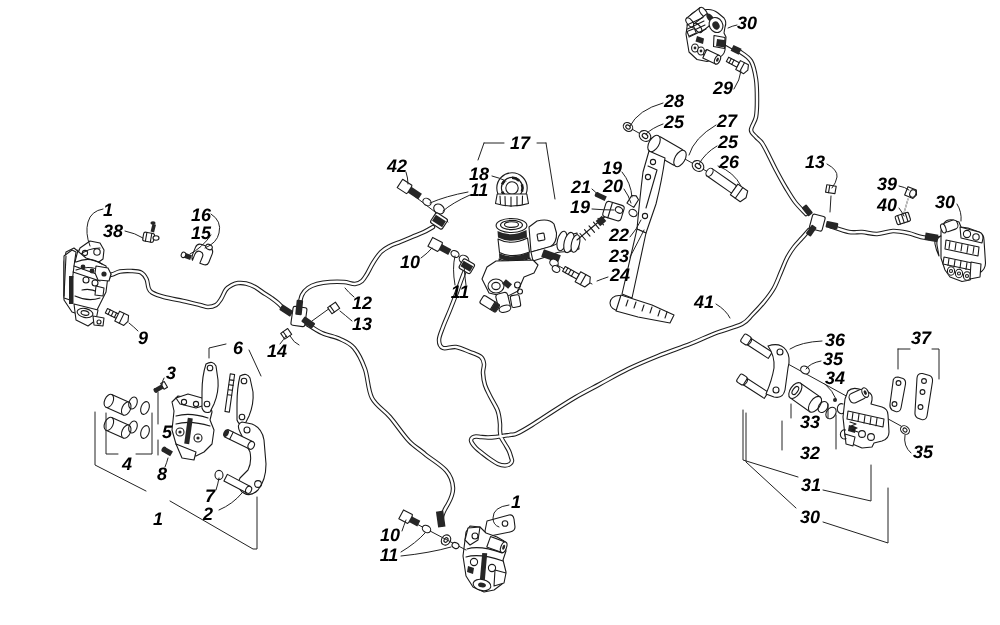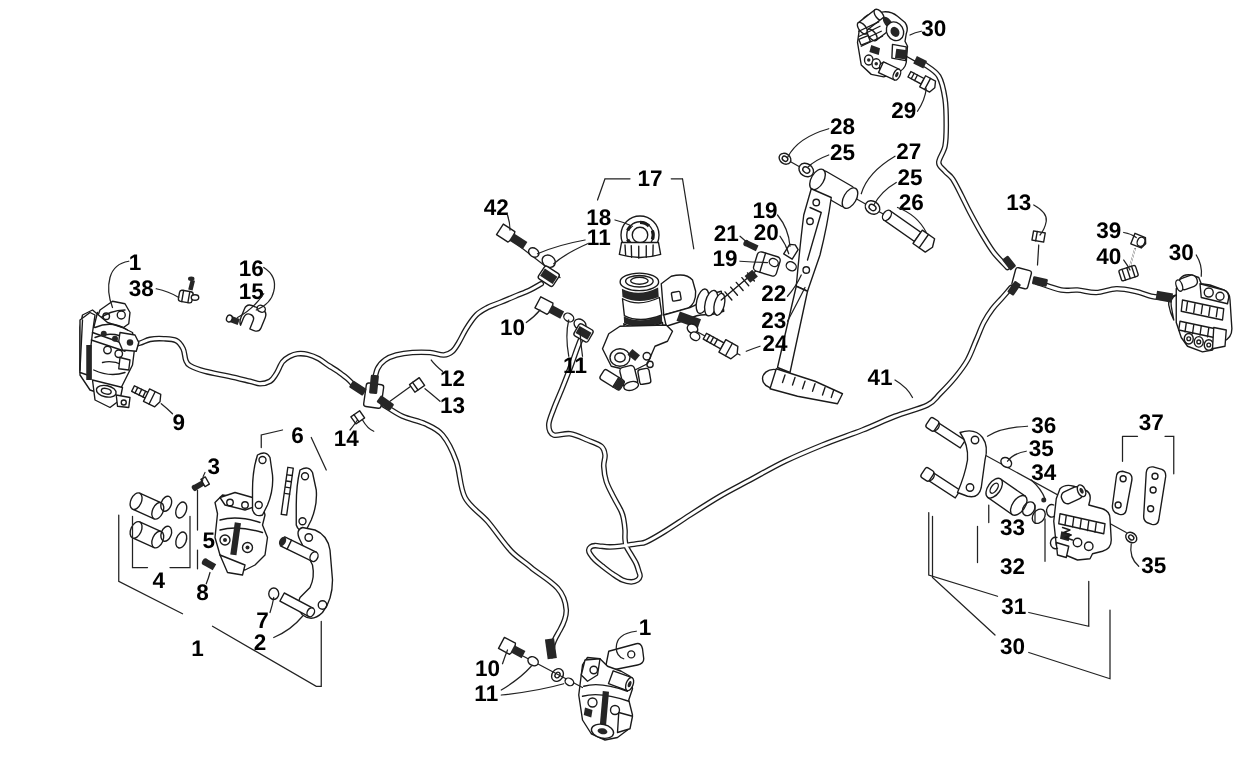--- a/index.html
+++ b/index.html
@@ -1,16 +1,16 @@
 <!DOCTYPE html>
 <html><head>
 <meta charset="utf-8">
 <style>
 html,body{margin:0;padding:0;background:#fff;}
-#wrap{width:1000px;height:625px;position:relative;overflow:hidden;background:#fff;}
+#wrap{width:1000px;height:625px;position:relative;overflow:hidden;background:#fff;font-style:italic;}
 svg{position:absolute;left:0;top:0;}
 text{font-family:"Liberation Sans",sans-serif;font-weight:bold;font-size:18px;fill:#000;text-anchor:middle;text-rendering:geometricPrecision;}
 .ol{stroke:#1a1a1a;stroke-width:1.1;fill:none;stroke-linecap:round;stroke-linejoin:round;}
 .of{stroke:#1a1a1a;stroke-width:1.1;fill:#fff;stroke-linejoin:round;}
 .ld{stroke:#222;stroke-width:1;fill:none;stroke-linecap:round;}
 .h1{stroke:#1d1d1d;stroke-width:4.5;fill:none;stroke-linecap:round;stroke-linejoin:round;}
 .h2{stroke:#fff;stroke-width:2.4;fill:none;stroke-linecap:round;stroke-linejoin:round;}
 .dk{fill:#262626;stroke:none;}
 </style>
 </head>

